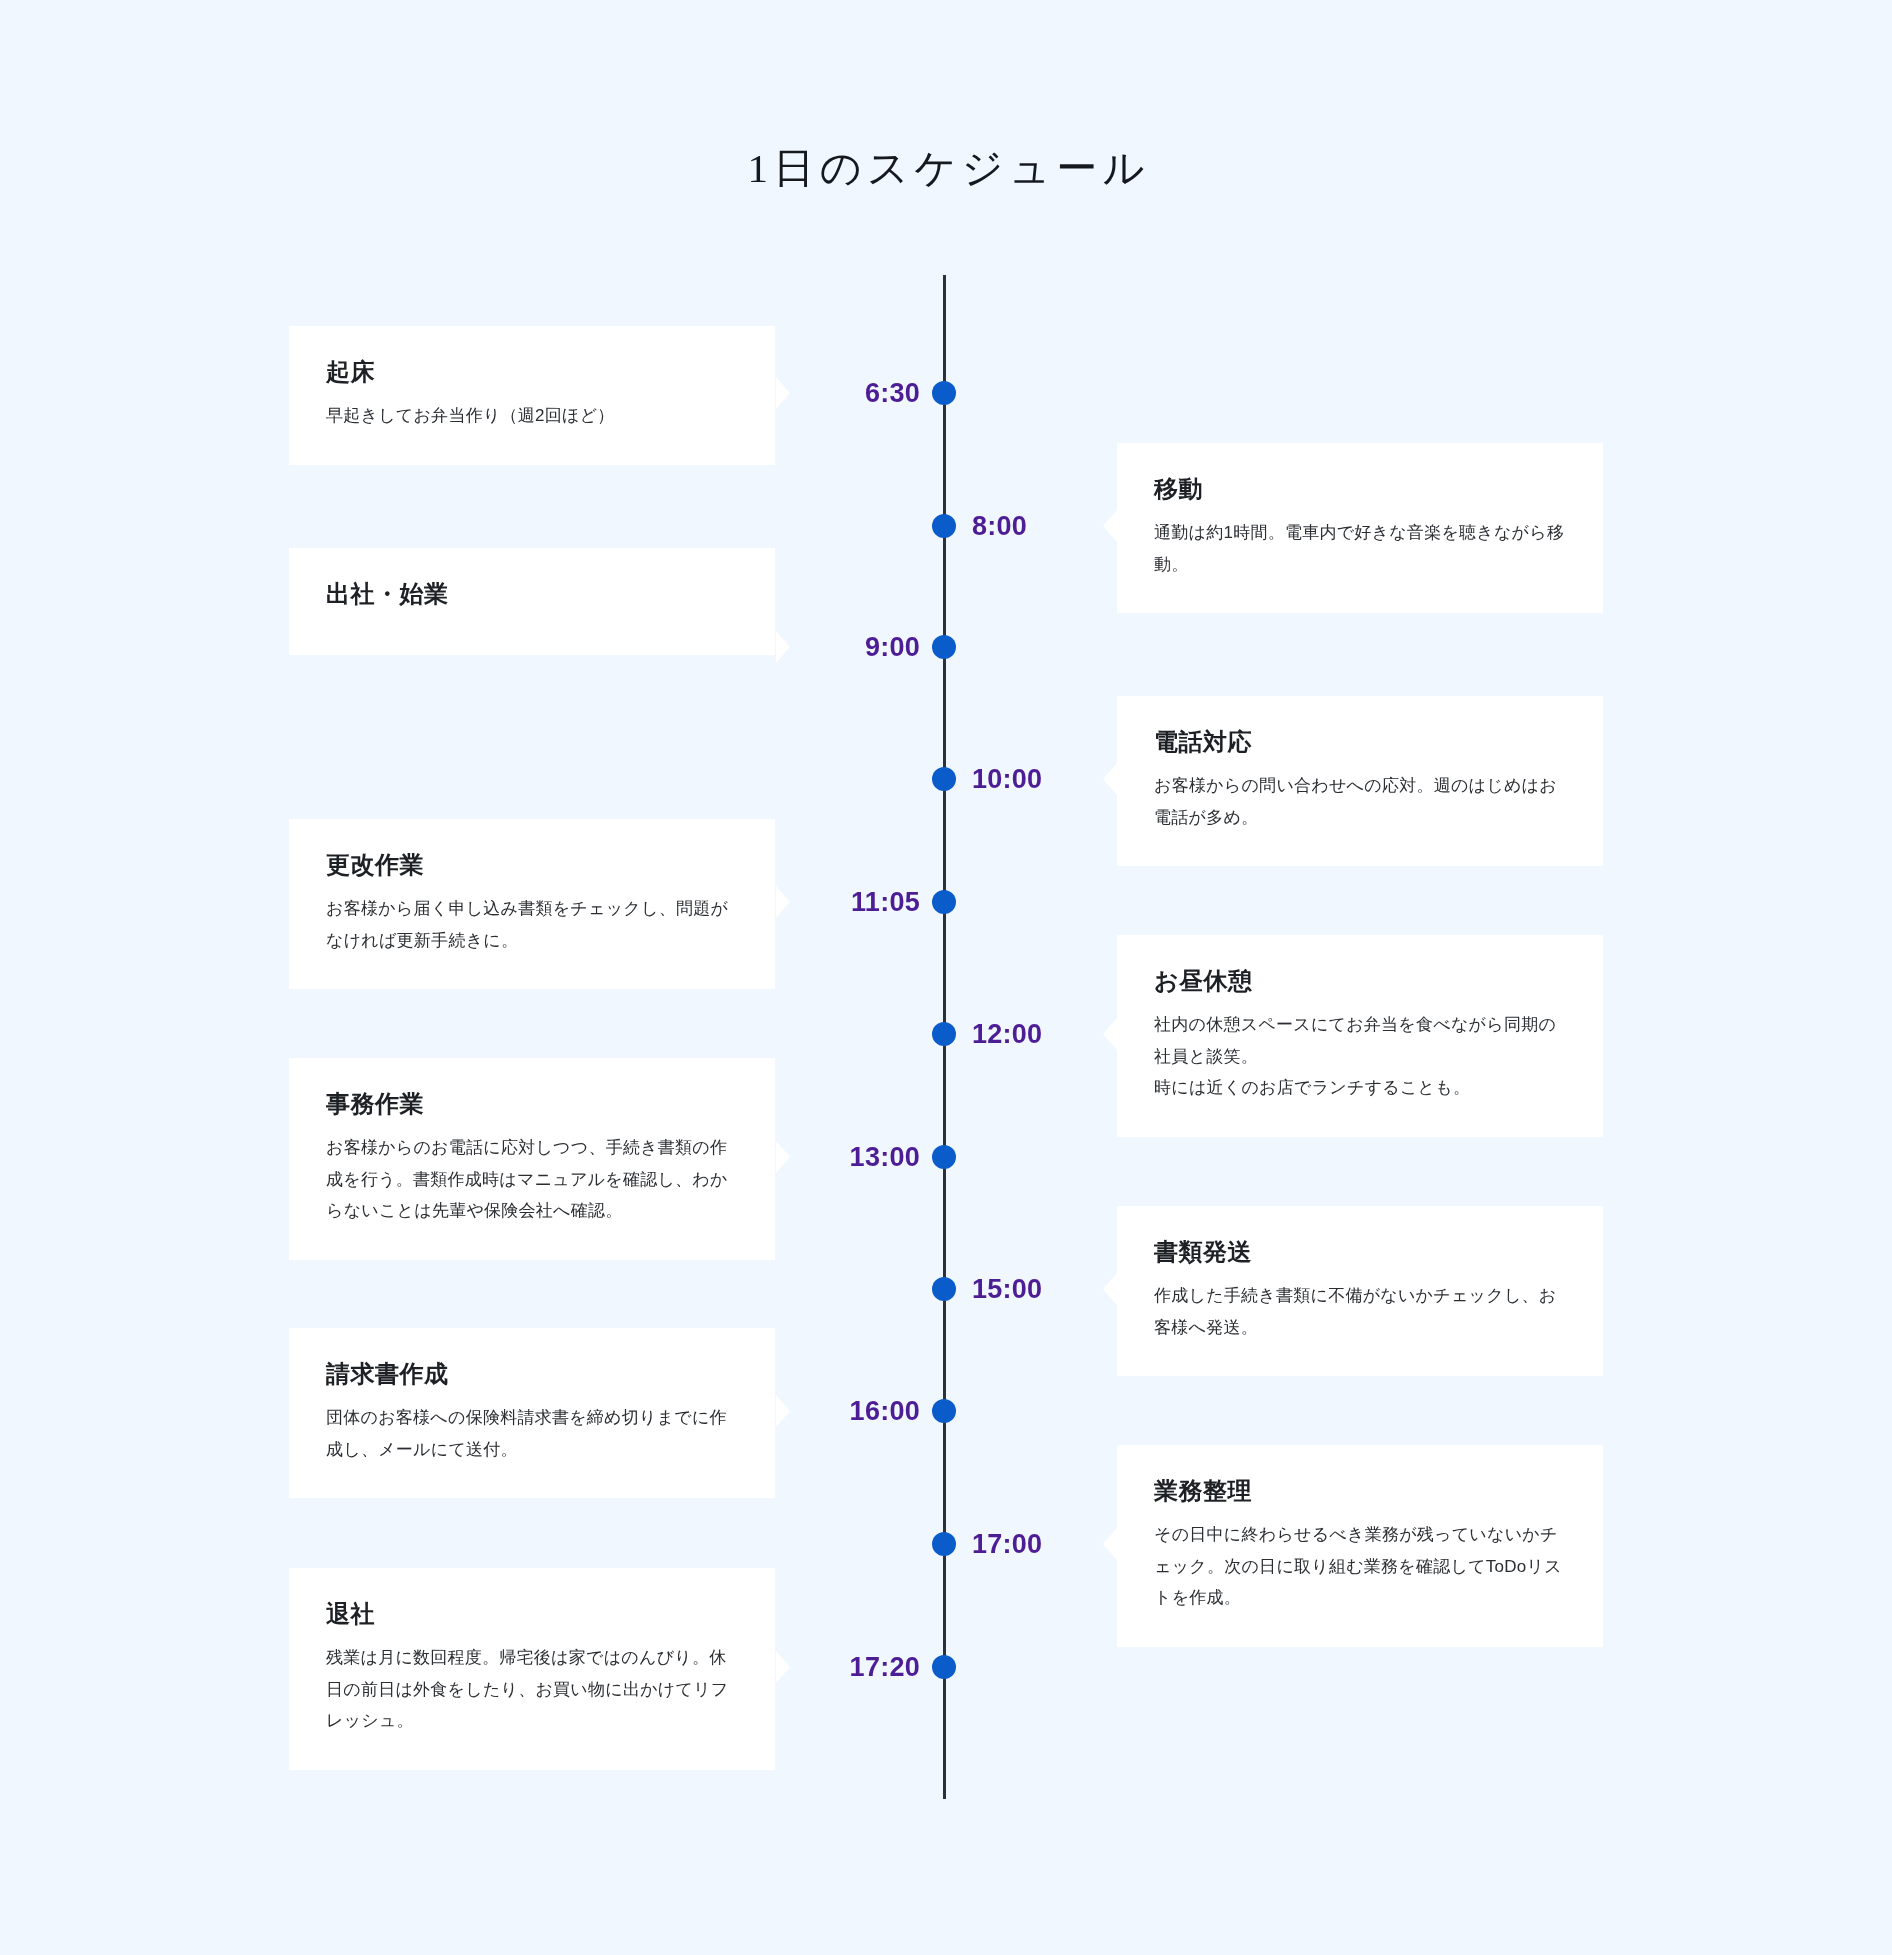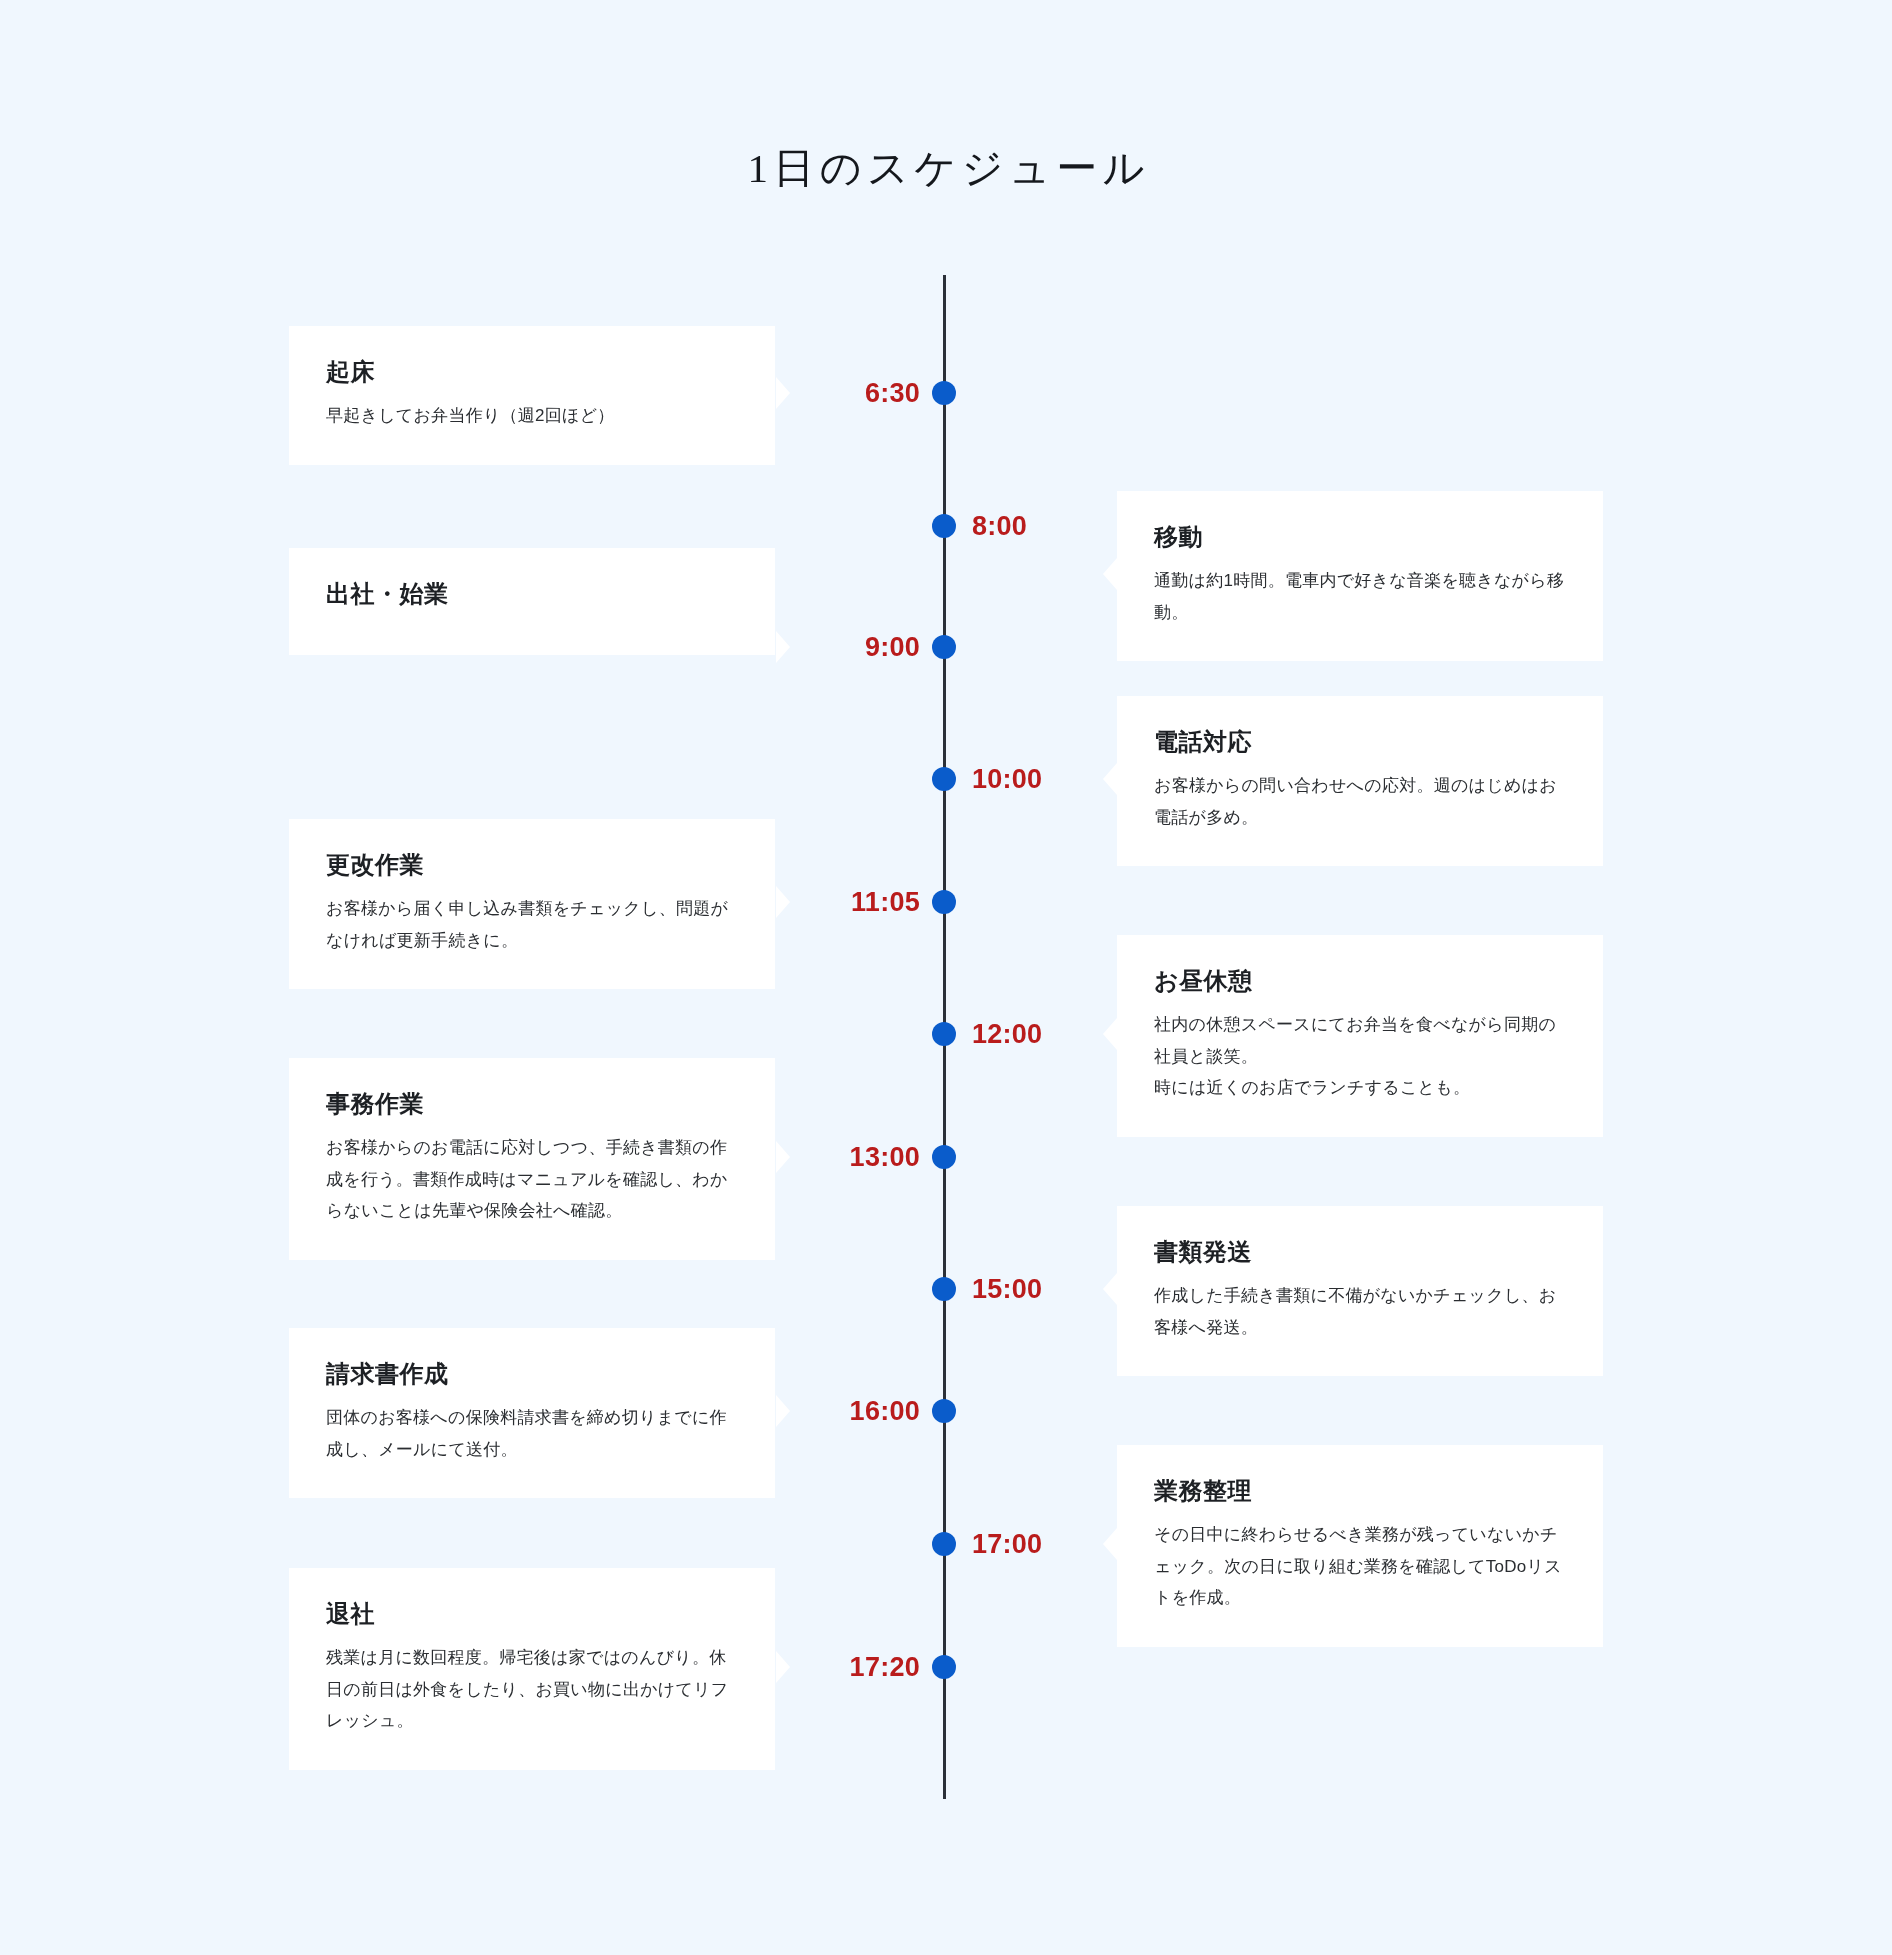--- a/index.html
+++ b/index.html
@@ -64,21 +64,21 @@
     background: #0a5ccb;
     top: -12px;
   }
 
   .time {
     position: absolute;
     top: -16px;
     font-size: 27px;
     line-height: 32px;
     font-weight: 700;
-    color: #b91c1c;
+    color: #4c1d95;
     letter-spacing: 0.01em;
     white-space: nowrap;
   }
   .time.left  { right: 972px; text-align: right; }
   .time.right { left: 972px;  text-align: left;  }
 
   
   .card {
     position: absolute;
     background: #ffffff;
@@ -144,21 +144,21 @@
         <div class="time left">6:30</div>
         <div class="card left" style="top: -67px;">
           <span class="notch" style="top: 51px;"></span>
           <h3>起床</h3>
           <p>早起きしてお弁当作り（週2回ほど）</p>
         </div>
       </div>
       <div class="row" style="top: 526px;">
         <div class="dot"></div>
         <div class="time right">8:00</div>
-        <div class="card right" style="top: -83px; margin-top: 48px;">
+        <div class="card right" style="top: -83px;">
           <span class="notch" style="top: 67px;"></span>
           <h3>移動</h3>
           <p>通勤は約1時間。電車内で好きな音楽を聴きながら移動。</p>
         </div>
       </div>
       <div class="row" style="top: 647px;">
         <div class="dot"></div>
         <div class="time left">9:00</div>
         <div class="card left" style="top: -99px;">
           <span class="notch" style="top: 83px;"></span>

